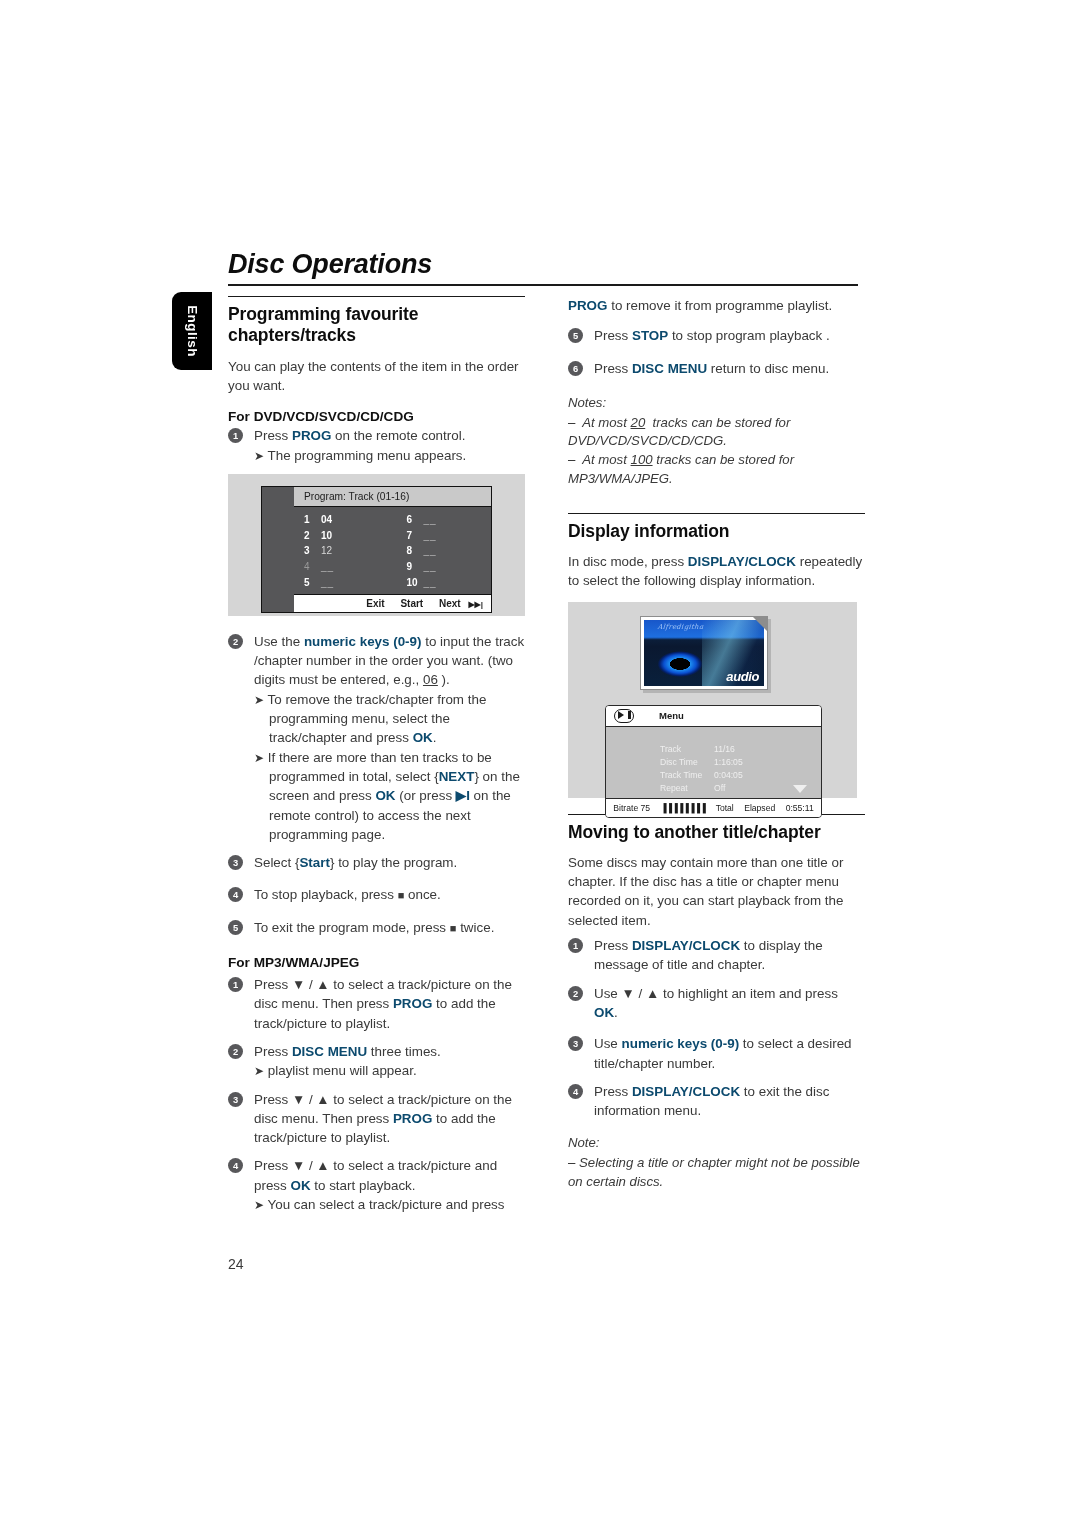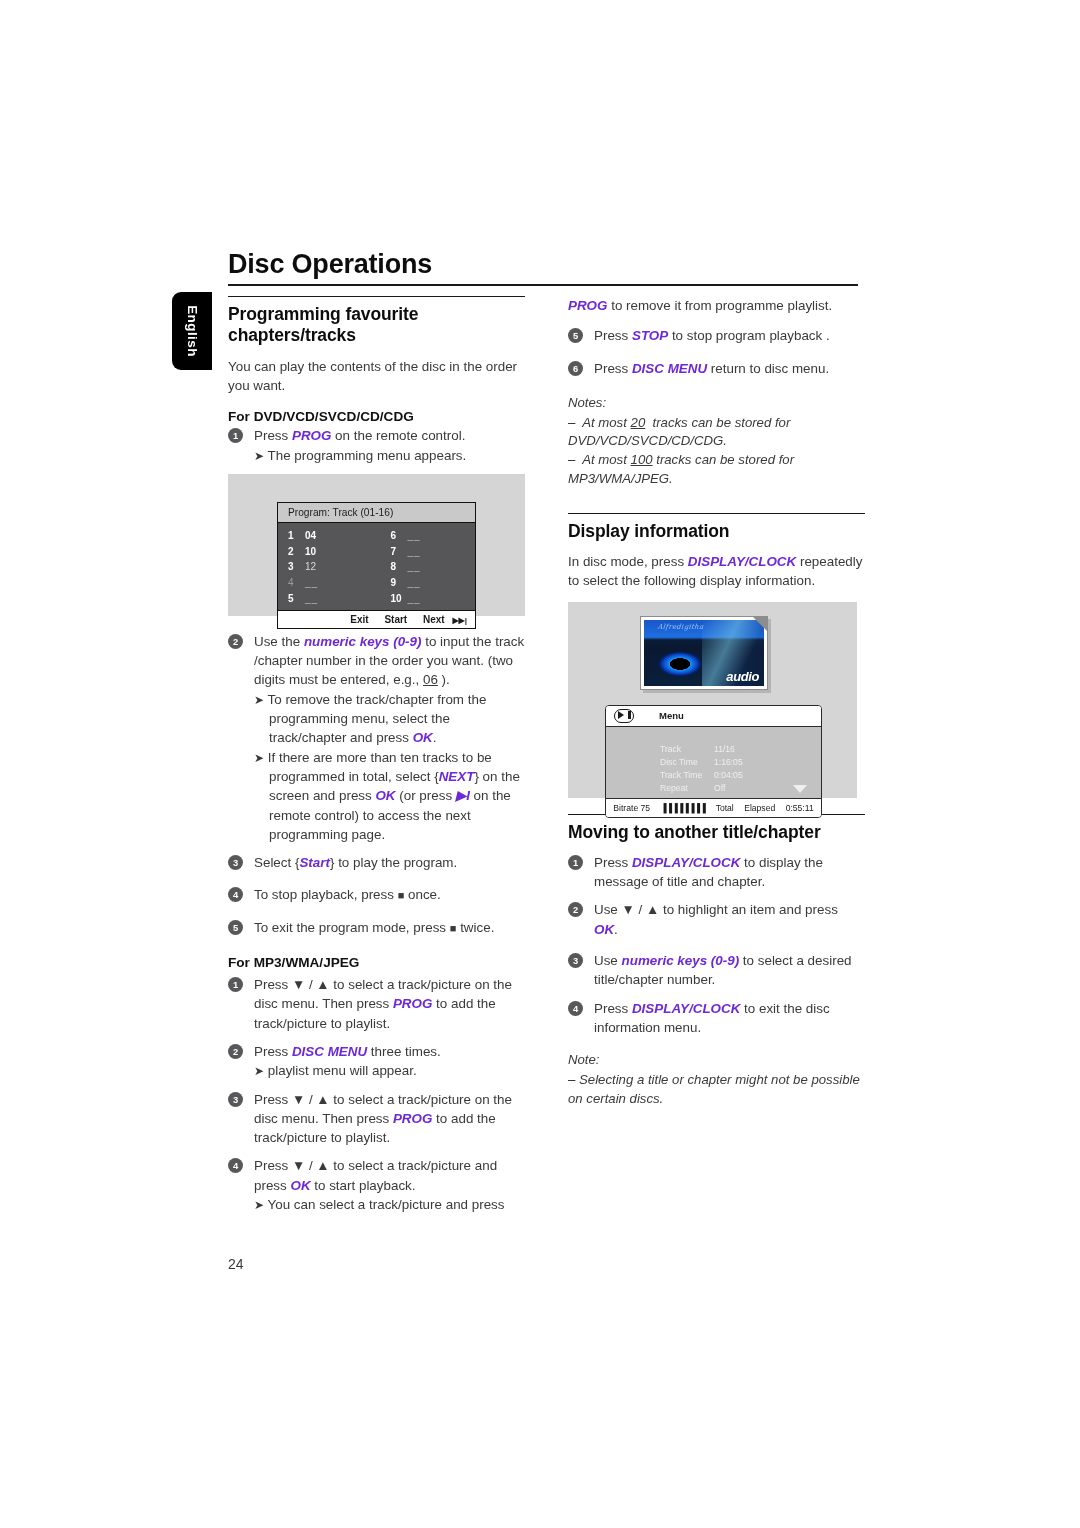--- a/index.html
+++ b/index.html
@@ -31,20 +31,21 @@
     top: 250px;
     width: 630px;
   }
   #page-title {
     font-size: 27px;
     font-weight: bold;
     letter-spacing: -0.2px;
     line-height: 1.05;
     color: #0d0d0d;
     margin: 0 0 6px 0;
+    font-style: italic;
   }
   #header-rule {
     border-top: 2.6px solid #1a1a1a;
     width: 630px;
   }
 
   
   #lang-tab {
     position: absolute;
     left: 172px;
@@ -95,21 +96,21 @@
     line-height: 1.44;
     color: #3a3a3a;
     margin: 0 0 14px 0;
   }
   .sub-head {
     font-size: 13.6px;
     font-weight: bold;
     color: #111111;
     margin: 0 0 2px 0;
   }
-  b, strong { color: #6d28d9; font-weight: bold; font-style: italic; }
+  b, strong { color: #0c4a6e; font-weight: bold; }
   .notes-block {
     font-size: 13.2px;
     font-style: italic;
     line-height: 1.42;
     color: #3a3a3a;
     margin: 16px 0 0 0;
   }
   .notes-label { margin-bottom: 1px; }
   .uline { text-decoration: underline; }
 
@@ -146,25 +147,26 @@
 
   
   .figure {
     background: #d5d5d5;
     margin: 6px 0 16px 0;
     padding: 12px 0;
   }
   #prog-figure { width: 297px; height: 142px; box-sizing: border-box; }
   #prog-osd {
     width: 197px;
-    margin: 16px auto;
+    margin: 0 auto;
     border: 1.5px solid #111;
     background: #565658;
     font-size: 10px;
     color: #ffffff;
+    padding-left: 32px;
   }
   #prog-osd-title {
     background: #c9c9c9;
     color: #1c1c1c;
     font-size: 10.2px;
     padding: 4px 8px 4px 10px;
     border-bottom: 1.5px solid #111;
   }
   #prog-rows {
     display: flex;
@@ -362,21 +364,21 @@
 
   <div id="lang-tab">
     <span id="lang-tab-label">English</span>
   </div>
 
   <div class="col" id="col-left">
 
     <div class="sec-rule"></div>
     <h2 class="sec-head">Programming favourite chapters/tracks</h2>
 
-    <p class="body-p">You can play the contents of the disc in the order you want.</p>
+    <p class="body-p">You can play the contents of the item in the order you want.</p>
 
     <div class="sub-head">For DVD/VCD/SVCD/CD/CDG</div>
 
     <div class="step">
       <span class="step-num">1</span>
       <span>Press <b>PROG</b> on the remote control.</span>
       <span class="arrow-line"><span class="arrow">➤</span> The programming menu appears.</span>
     </div>
 
     <div class="figure" id="prog-figure">
@@ -549,20 +551,21 @@
           <span id="bitrate-bars">▐▐▐▐▐▐▐▐</span>
           <span>Total</span>
           <span>Elapsed</span>
           <span>0:55:11</span>
         </div>
       </div>
     </div>
 
     <div class="sec-rule" style="margin-top:6px;"></div>
     <h2 class="sec-head">Moving to another title/chapter</h2>
+    <p class="body-p" style="margin-bottom:6px;">Some discs may contain more than one title or chapter. If the disc has a title or chapter menu recorded on it, you can start playback from the selected item.</p>
 
     <div class="step">
       <span class="step-num">1</span>
       <span>Press <b>DISPLAY/CLOCK</b> to display the message of title and chapter.</span>
     </div>
 
     <div class="step" style="margin-bottom:12px;">
       <span class="step-num">2</span>
       <span>Use ▼ / ▲ to highlight an item and press <b>OK</b>.</span>
     </div>

